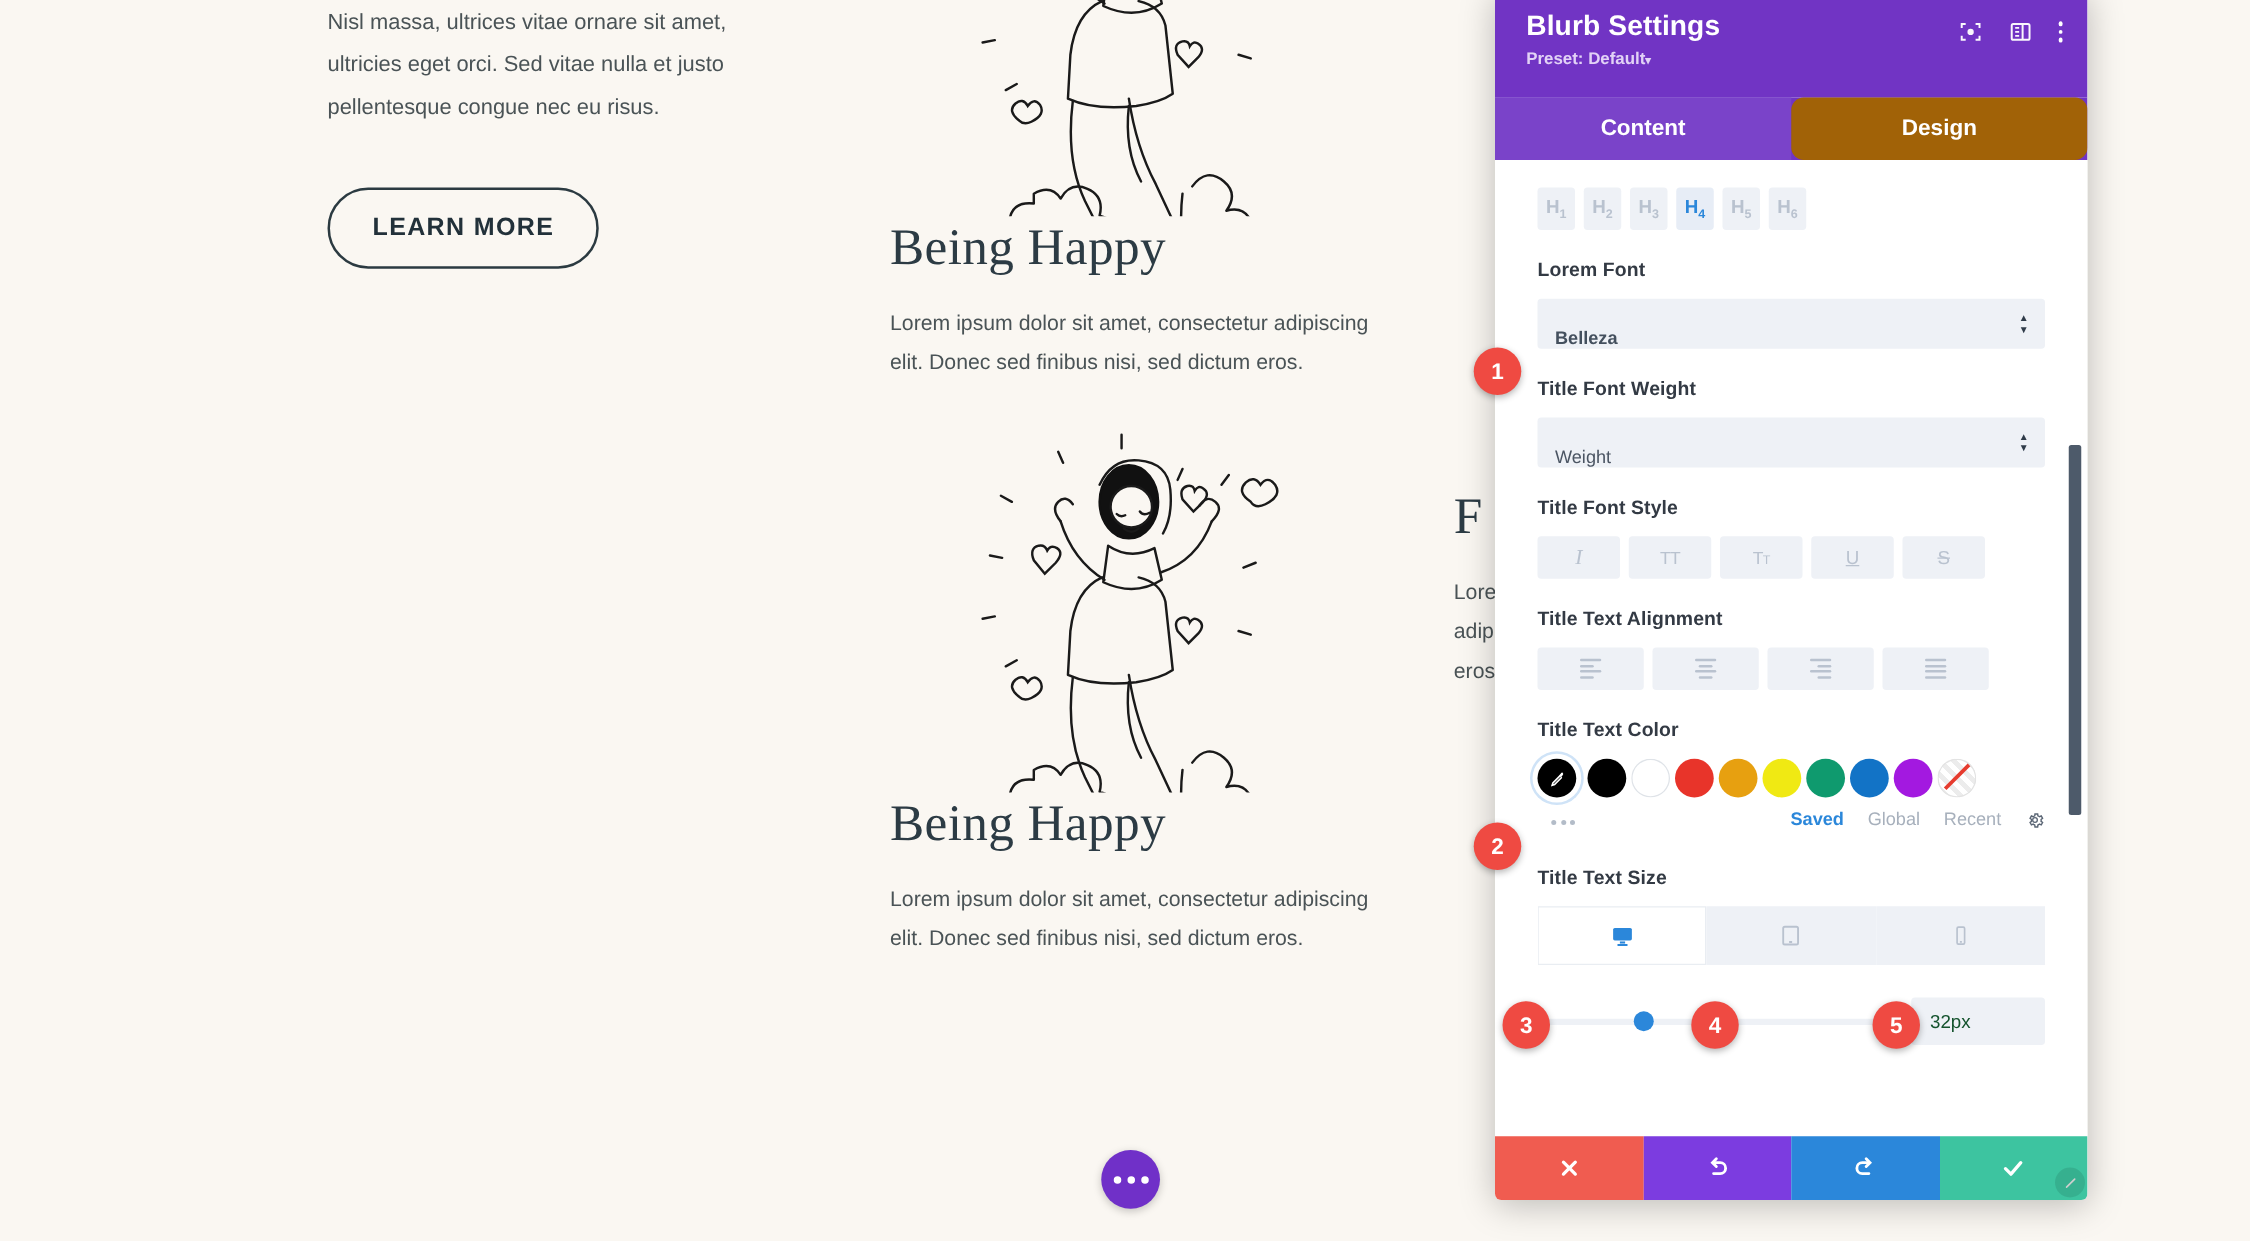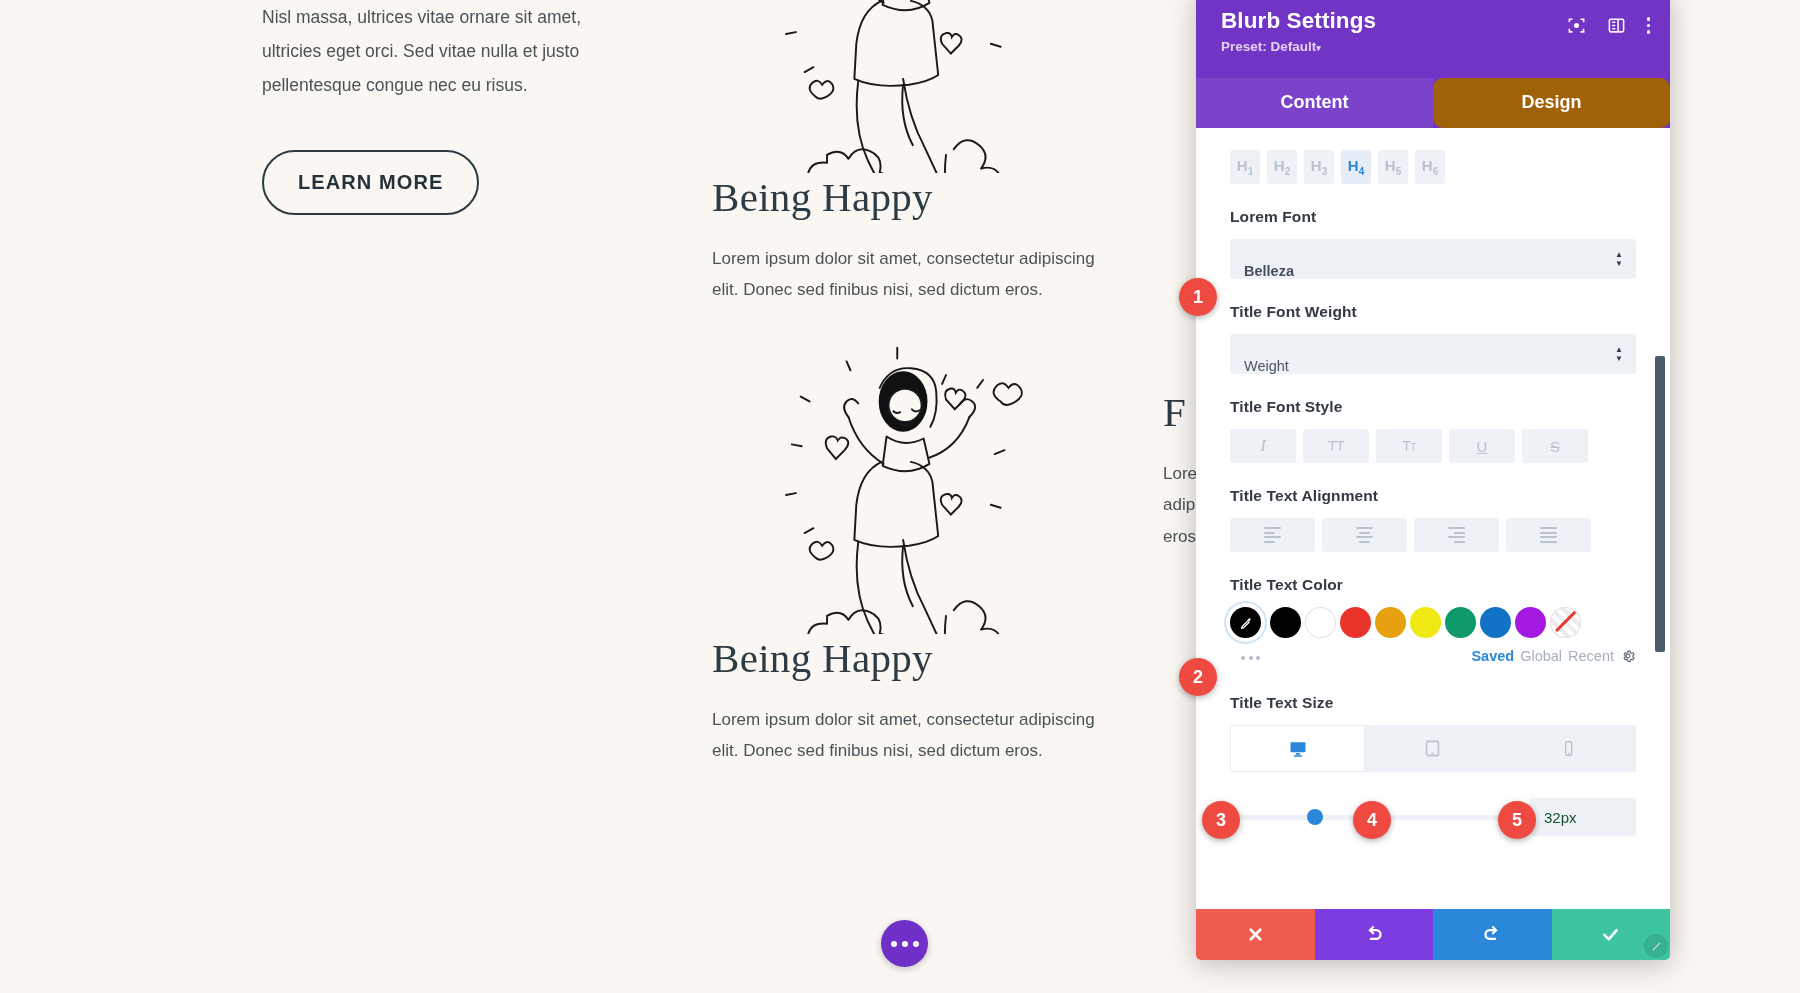--- a/index.html
+++ b/index.html
@@ -155,21 +155,21 @@
     position: relative; box-shadow: inset 0 0 0 1px #e3e3e3;
   }
   .sw.none:after {
     content:""; position:absolute; left:2px; right:2px; top:13px;
     height:2.5px; background:#e63b2e; transform: rotate(-45deg);
   }
   .dots-h { display:flex; gap:3.5px; margin-top:13px; margin-left:11px; }
   .dots-h i { width:4px; height:4px; border-radius:50%; background:#b3bcc8; display:block; }
 
   .sw-row2 { display:flex; align-items:center; }
-  .sw-tabs { margin-left:auto; display:flex; align-items:center; gap:6px; margin-top:10px; }
+  .sw-tabs { margin-left:auto; display:flex; align-items:center; gap:19px; margin-top:10px; }
   .sw-tab { font-size:14.5px; color:#a7b0bc; cursor:pointer; }
   .sw-tab.active { color:#2b87da; font-weight:bold; }
 
   
   .devrow { display: flex; }
   .dev {
     flex: 1; height: 47px; background: #eef1f6;
     display: flex; align-items: center; justify-content: center;
     cursor: pointer; color: #b9c2cf;
   }

